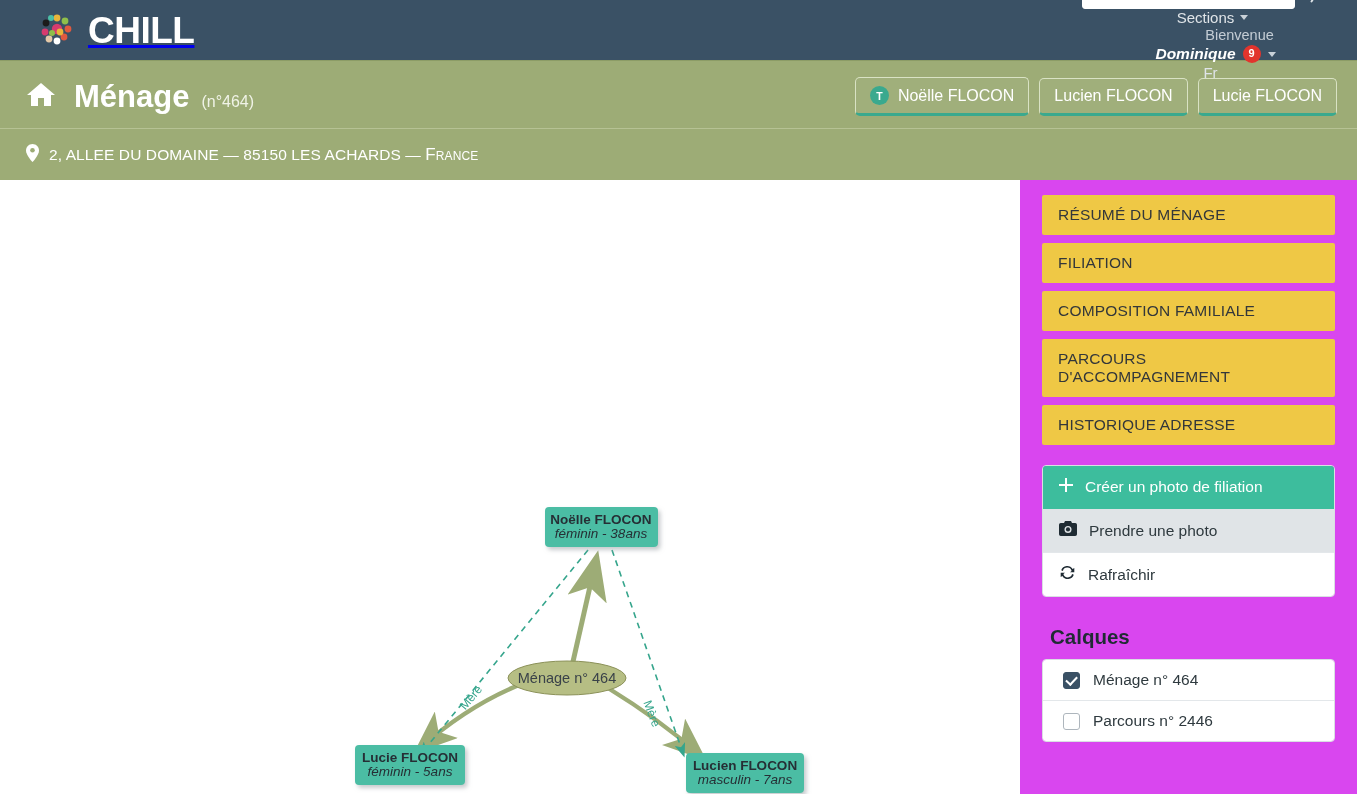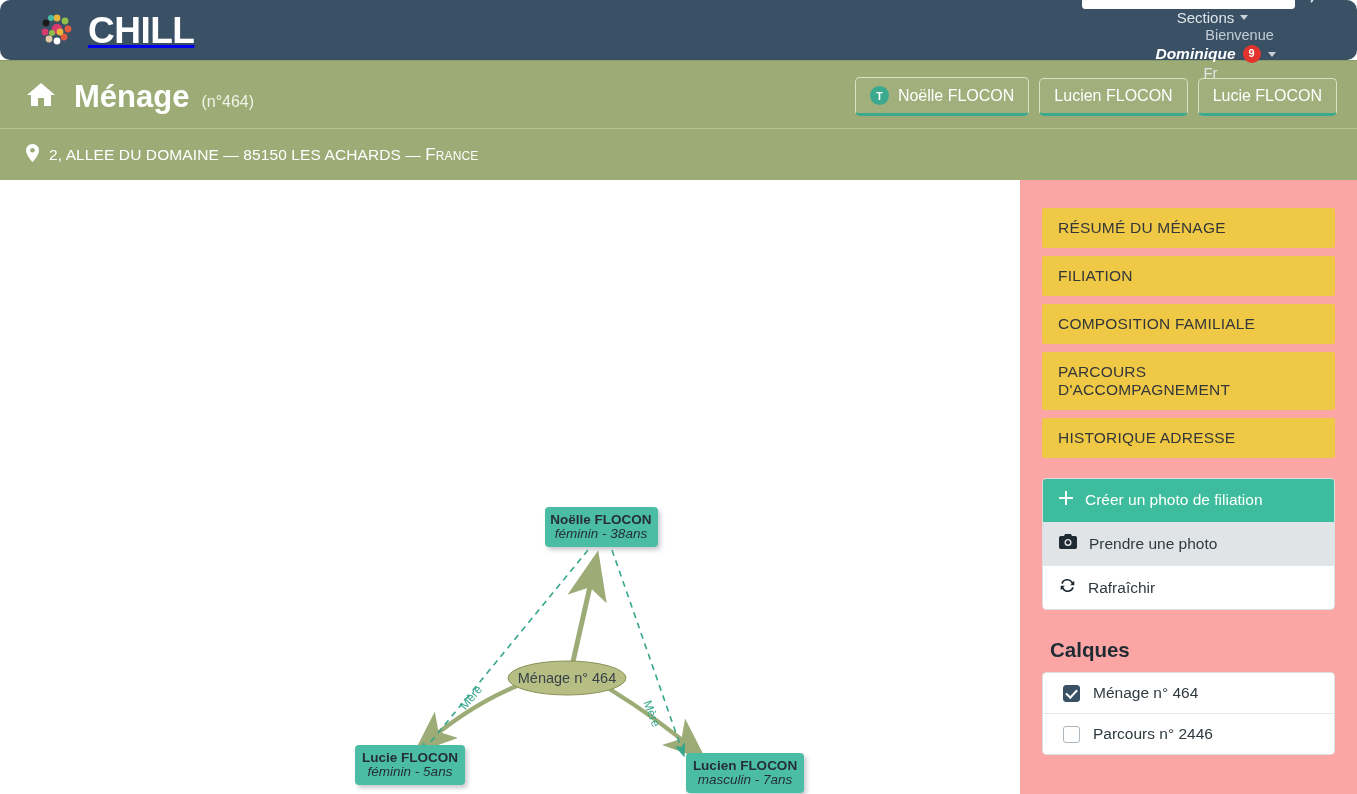--- a/index.html
+++ b/index.html
@@ -13,21 +13,20 @@
   }
 
   
   .navbar {
     height: 60px;
     background: #3A5165;
     display: flex;
     align-items: center;
     padding: 0 14px 0 38px;
     position: relative;
-    border-radius: 10px;
   }
   .brand { display: flex; align-items: center; gap: 12px; }
   .brand-mark { width: 38px; height: 38px; position: relative; }
   .brand-text {
     color: #ffffff;
     font-size: 37px;
     font-weight: bold;
     letter-spacing: -0.5px;
     line-height: 1;
   }
@@ -140,22 +139,22 @@
 
   
   .content {
     display: flex;
     height: calc(794px - 60px - 68px - 52px);
     background: #ffffff;
   }
   .graph-pane { flex: 1; position: relative; overflow: hidden; }
   .side-pane {
     width: 337px;
-    padding: 28px 22px 0 22px;
-    background: #fca5a5;
+    padding: 15px 22px 0 22px;
+    background: #d946ef;
   }
 
   
   .nav-buttons { display: flex; flex-direction: column; gap: 8px; }
   .side-btn {
     background: #EFC845;
     color: #33373a;
     font-size: 15.5px;
     padding: 11px 16px;
     border: none;

